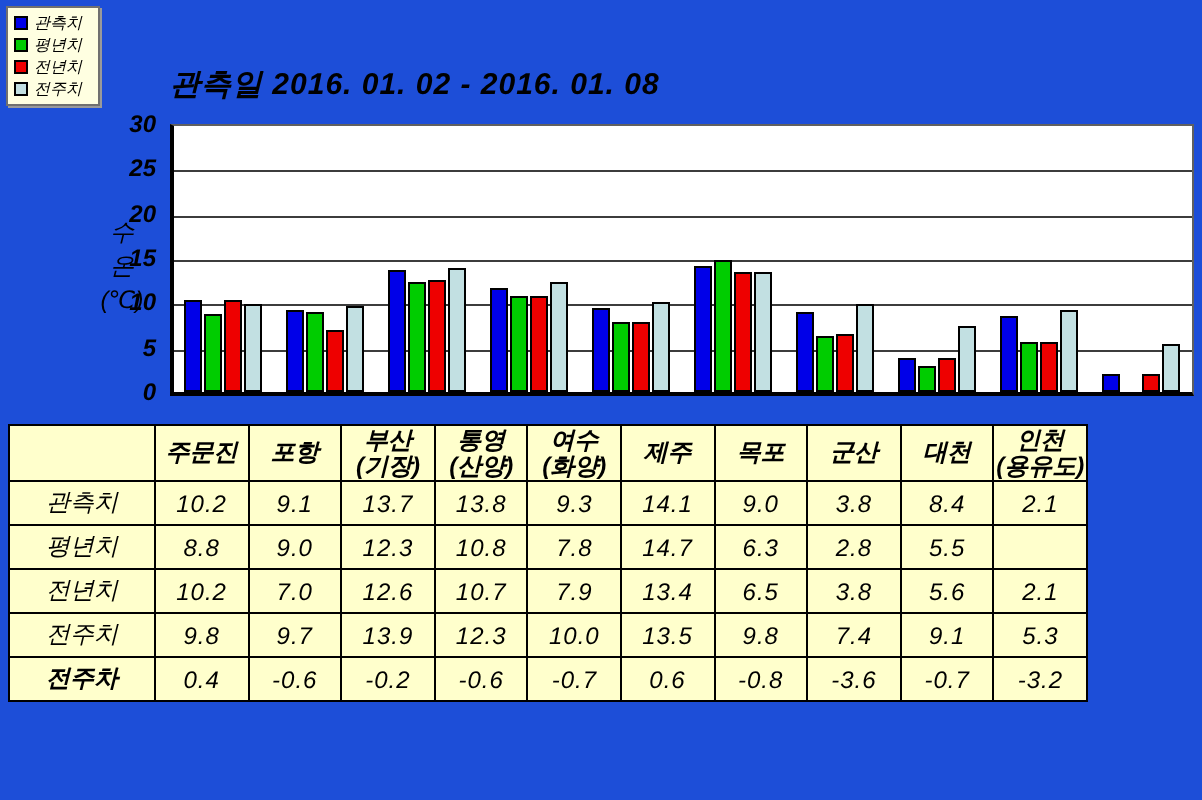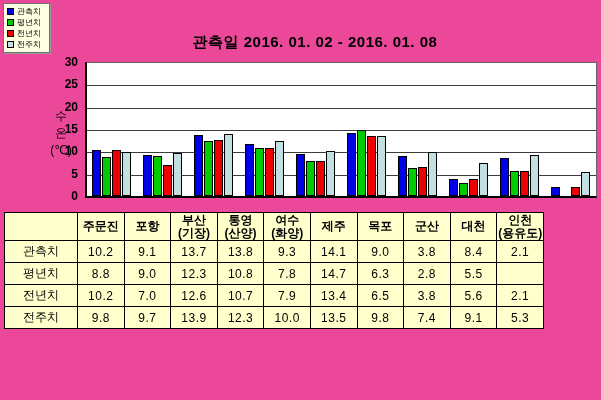--- a/index.html
+++ b/index.html
@@ -1,28 +1,28 @@
 <!DOCTYPE html>
 <html><head>
 <meta charset="utf-8">
 <style>
   * { margin:0; padding:0; box-sizing:border-box; }
   html,body { width:601px; height:400px; background:#ffffff; overflow:hidden;
     font-family:"Liberation Sans","DejaVu Sans",sans-serif; }
-  #stage { position:relative; width:601px; height:400px; background:#ec4899; }
+  #stage { position:relative; width:601px; height:400px; background:#1d4ed8;font-style:italic; }
 
   
   .legend { position:absolute; left:3px; top:3px; width:47px; background:#ffffe1;
     border:1px solid #707070; box-shadow:1px 1px 0 #9a9a9a; padding:2px 3px; }
   .legend-item { display:flex; align-items:center; gap:3px; height:11px; }
   .legend-swatch { width:7px; height:7px; border:1px solid #000; flex:0 0 auto; }
   .legend-label { font-size:8px; color:#000; white-space:nowrap; }
 
   
-  .chart-title { position:absolute; left:85px; top:33px; width:460px; text-align:center;
+  .chart-title { position:absolute; left:85px; top:33px; width:460px; 
     font-size:15px; font-weight:bold; color:#000; letter-spacing:0.5px; }
 
   
   .y-axis-title { position:absolute; left:40px; top:108px; width:42px; text-align:center;
     font-size:12px; color:#000; line-height:17px; }
   .y-tick { position:absolute; width:30px; text-align:right; font-size:12px; font-weight:bold; color:#000; }
 
   
   .plot { position:absolute; left:85px; top:62px; width:512px; height:136px;
     border:1px solid #606060; border-left:2px solid #000; border-bottom:2px solid #000; background:#fff; }
@@ -232,16 +232,29 @@
           <td class="num-cell">9.7</td>
           <td class="num-cell">13.9</td>
           <td class="num-cell">12.3</td>
           <td class="num-cell">10.0</td>
           <td class="num-cell">13.5</td>
           <td class="num-cell">9.8</td>
           <td class="num-cell">7.4</td>
           <td class="num-cell">9.1</td>
           <td class="num-cell">5.3</td>
         </tr>
+        <tr>
+          <td class="row-label bold">전주차</td>
+          <td class="num-cell">0.4</td>
+          <td class="num-cell">-0.6</td>
+          <td class="num-cell">-0.2</td>
+          <td class="num-cell">-0.6</td>
+          <td class="num-cell">-0.7</td>
+          <td class="num-cell">0.6</td>
+          <td class="num-cell">-0.8</td>
+          <td class="num-cell">-3.6</td>
+          <td class="num-cell">-0.7</td>
+          <td class="num-cell">-3.2</td>
+        </tr>
       </tbody>
   </table>
 
 </div>
 
 </body></html>

